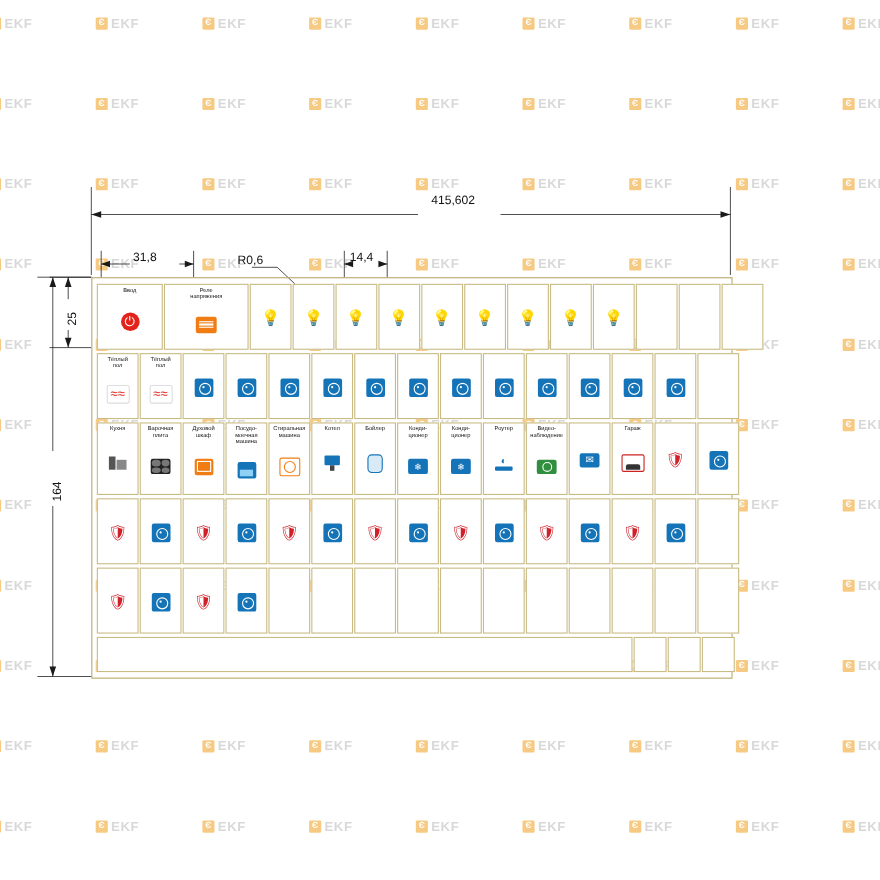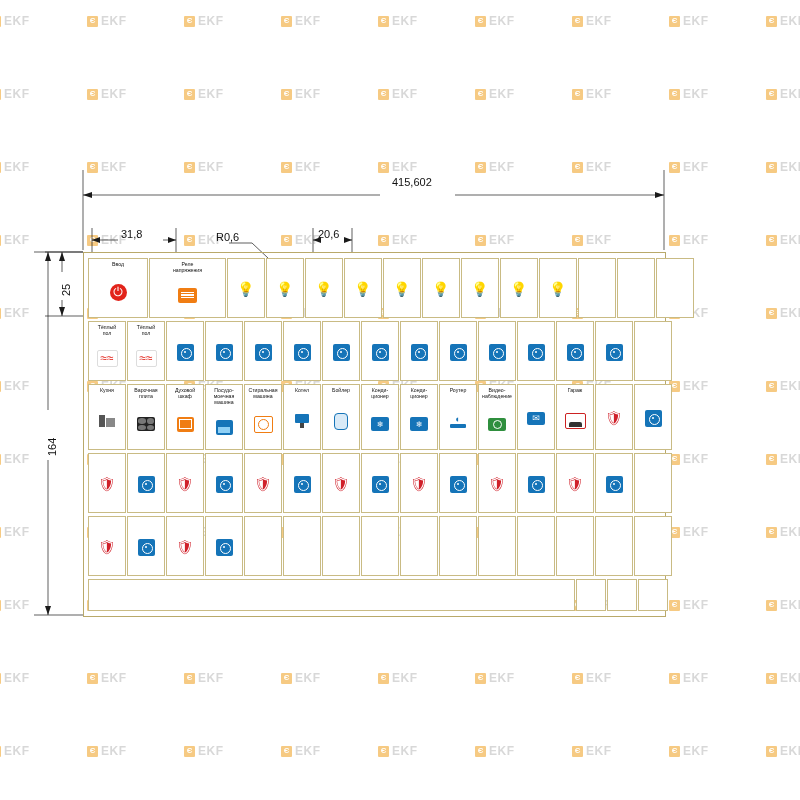--- a/index.html
+++ b/index.html
@@ -530,21 +530,21 @@
       <line x1="48" y1="252" x2="48" y2="410"></line>
       <line x1="48" y1="460" x2="48" y2="615"></line>
       <polygon points="48,252 45,261 51,261" fill="#1a1a1a" stroke="none"></polygon>
       <polygon points="48,615 45,606 51,606" fill="#1a1a1a" stroke="none"></polygon>
     </g>
   </svg>
 
   <div class="dimtext" style="left:392px;top:176px;">415,602</div>
   <div class="dimtext" style="left:121px;top:228px;">31,8</div>
   <div class="dimtext" style="left:216px;top:231px;">R0,6</div>
-  <div class="dimtext" style="left:318px;top:228px;">20,6</div>
+  <div class="dimtext" style="left:318px;top:228px;">14,4</div>
   <div class="dimtext vtext" style="left:60px;top:296px;">25</div>
   <div class="dimtext vtext" style="left:46px;top:456px;">164</div>
 
   <div id="panel">
       <div class="row" style="top: 5px; left: 4px; height: 60px;">
         <div class="cell" style="width: 60px; height: 60px;">
           <div class="cap">Ввод</div>
           <div class="glyph">
             <div style="display: flex; align-items: center; justify-content: center;">
               <div class="ico-power">⏻</div>

